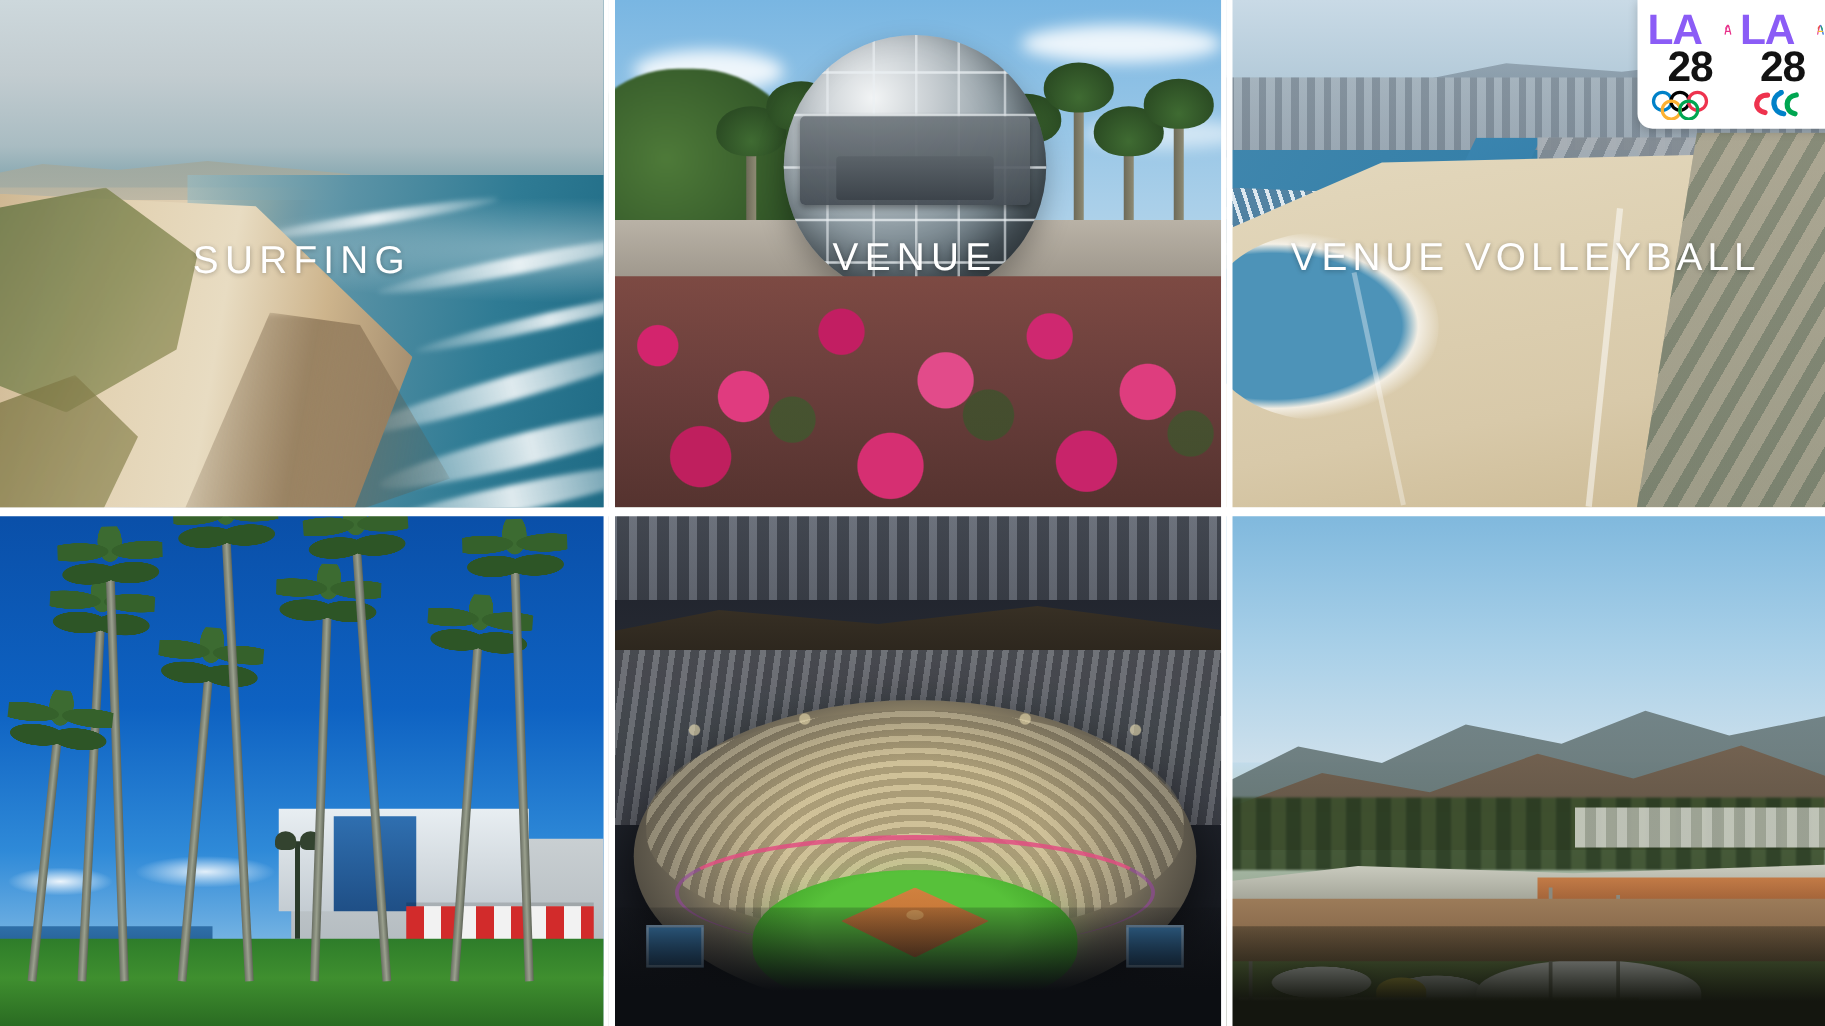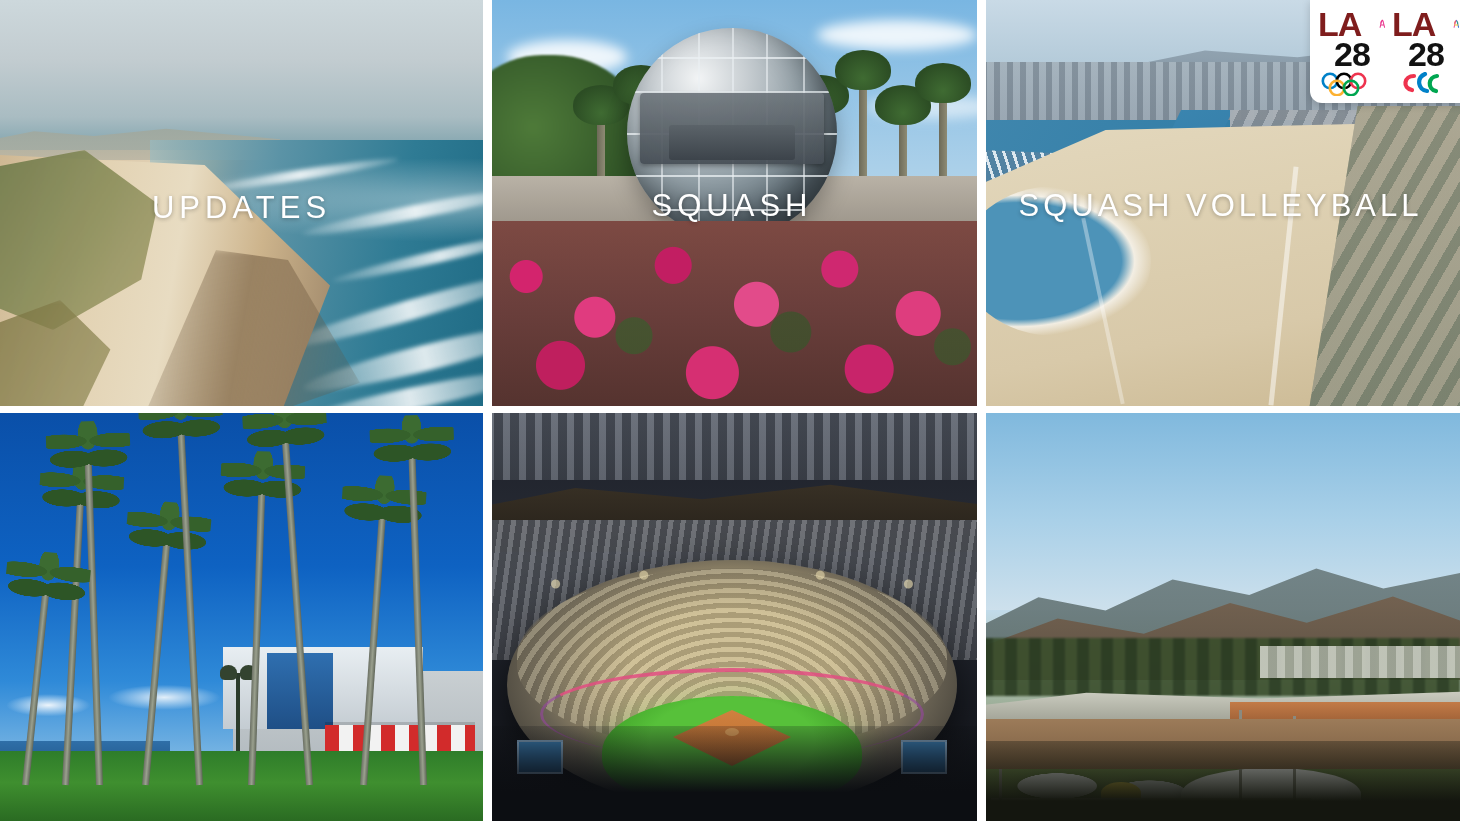--- a/index.html
+++ b/index.html
@@ -526,21 +526,21 @@
     gap:6px;
     padding:8px 6px 6px 8px;
     z-index:30;
     box-shadow:0 2px 8px rgba(0,0,0,.18);
   }
   .logo-mark { width:68px; }
   .logo-top {
     display:flex; align-items:center; justify-content:center;
     font-family:"Liberation Sans", sans-serif;
     font-weight:700; font-size:34px; line-height:30px;
-    color:#7f1d1d; letter-spacing:-1px;gap:18px;
+    color:#8b5cf6; letter-spacing:-1px;gap:18px;
   }
   .logo-bot {
     text-align:center;
     font-family:"Liberation Sans", sans-serif;
     font-weight:700; font-size:34px; line-height:30px;
     color:#121212; letter-spacing:-1px;
   }
   .glyph-a { position:relative; display:inline-block; width:24px; height:30px; }
   .rings { margin-top:3px; display:flex; justify-content:center; }
 
@@ -564,21 +564,21 @@
         <div class="wave w2"></div>
         <div class="wave w3"></div>
         <div class="wave w4"></div>
         <div class="wave w5"></div>
         <div class="wave w6"></div>
         <div class="beach"></div>
         <div class="wetsand"></div>
         <div class="dune"></div>
         <div class="dune2"></div>
       </div>
-      <div class="sport-label" style="top:190px">UPDATES</div>
+      <div class="sport-label" style="top:190px">SURFING</div>
     </div>
 
     <div class="cell">
       <div class="photo p-squash">
         <div class="cloud c1"></div>
         <div class="cloud c2"></div>
         <div class="cloud c3"></div>
         <div class="cloud c4"></div>
         <div class="treeL"></div>
         <div class="palm" style="left:110px;height:150px"></div>
@@ -598,42 +598,42 @@
           <div class="lon" style="left:16%"></div>
           <div class="lon" style="left:34%"></div>
           <div class="lon" style="left:50%"></div>
           <div class="lon" style="left:66%"></div>
           <div class="lon" style="left:84%"></div>
           <div class="band"></div>
           <div class="band2"></div>
         </div>
         <div class="flowers"></div>
       </div>
-      <div class="sport-label" style="top:188px">SQUASH</div>
+      <div class="sport-label" style="top:188px">VENUE</div>
     </div>
 
     <div class="cell">
       <div class="photo p-bv">
         <div class="sky"></div>
         <div class="hills"></div>
         <div class="port"></div>
         <div class="water1"></div>
         <div class="channel"></div>
         <div class="marina"></div>
         <div class="city"></div>
         <div class="bldg b3"></div>
         <div class="bldg b1"></div>
         <div class="bldg b2"></div>
         <div class="sand"></div>
         <div class="surfedge"></div>
         <div class="path"></div>
         <div class="path2"></div>
         <div class="rightstrip"></div>
       </div>
-      <div class="sport-label" style="top:188px;letter-spacing:4px">SQUASH VOLLEYBALL</div>
+      <div class="sport-label" style="top:188px;letter-spacing:4px">VENUE VOLLEYBALL</div>
     </div>
 
     <div class="cell">
       <div class="photo p-tri">
         <div class="cloudrow"></div>
         <div class="ocean"></div>
         <div class="promenade"></div>
         <div class="shops"></div>
         <div class="shopblue"></div>
         <div class="awning"></div>

